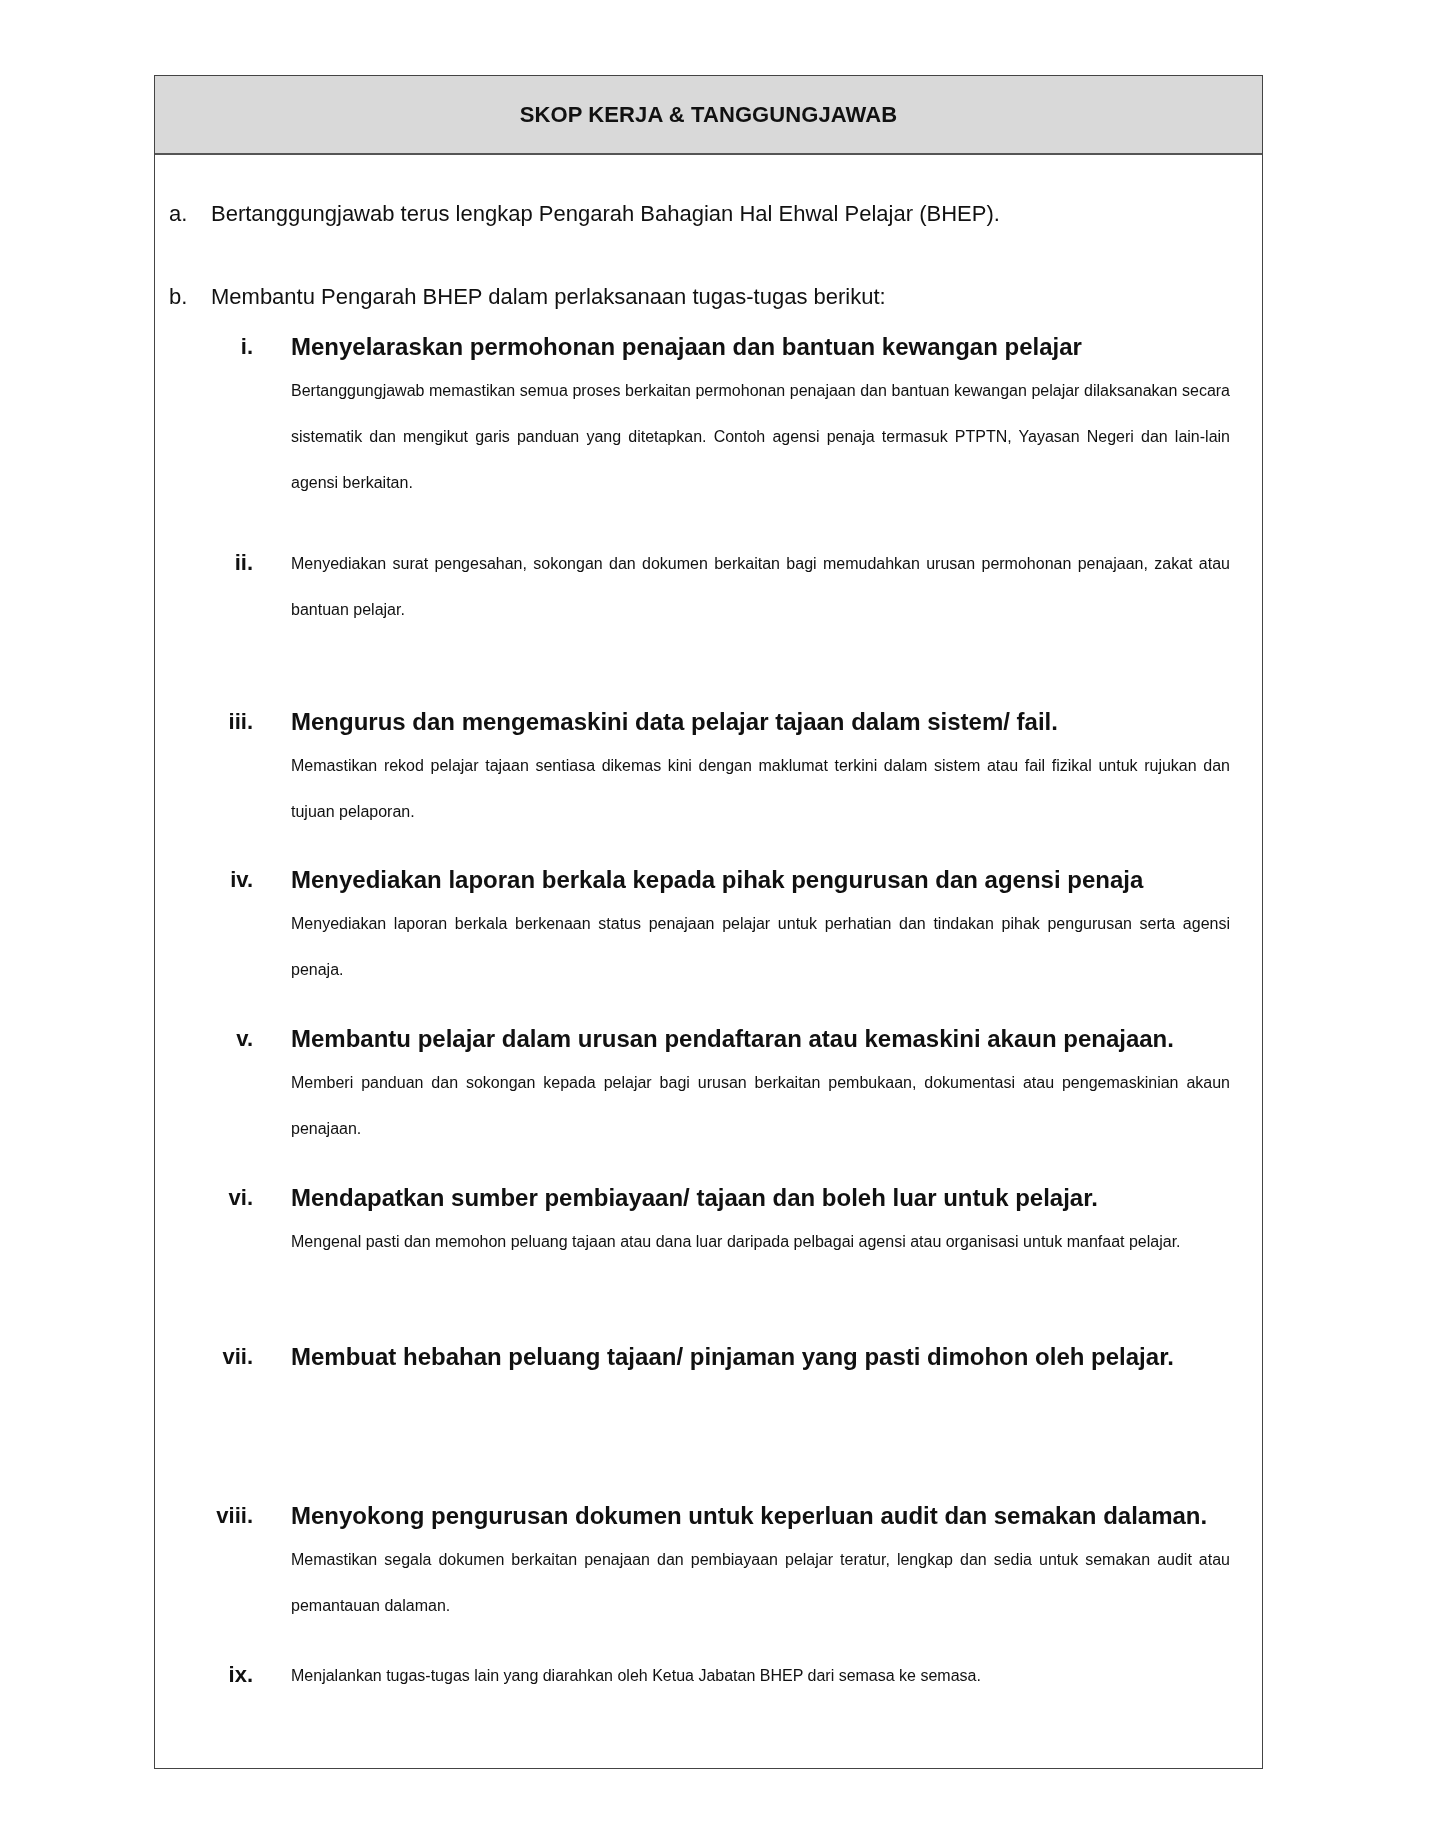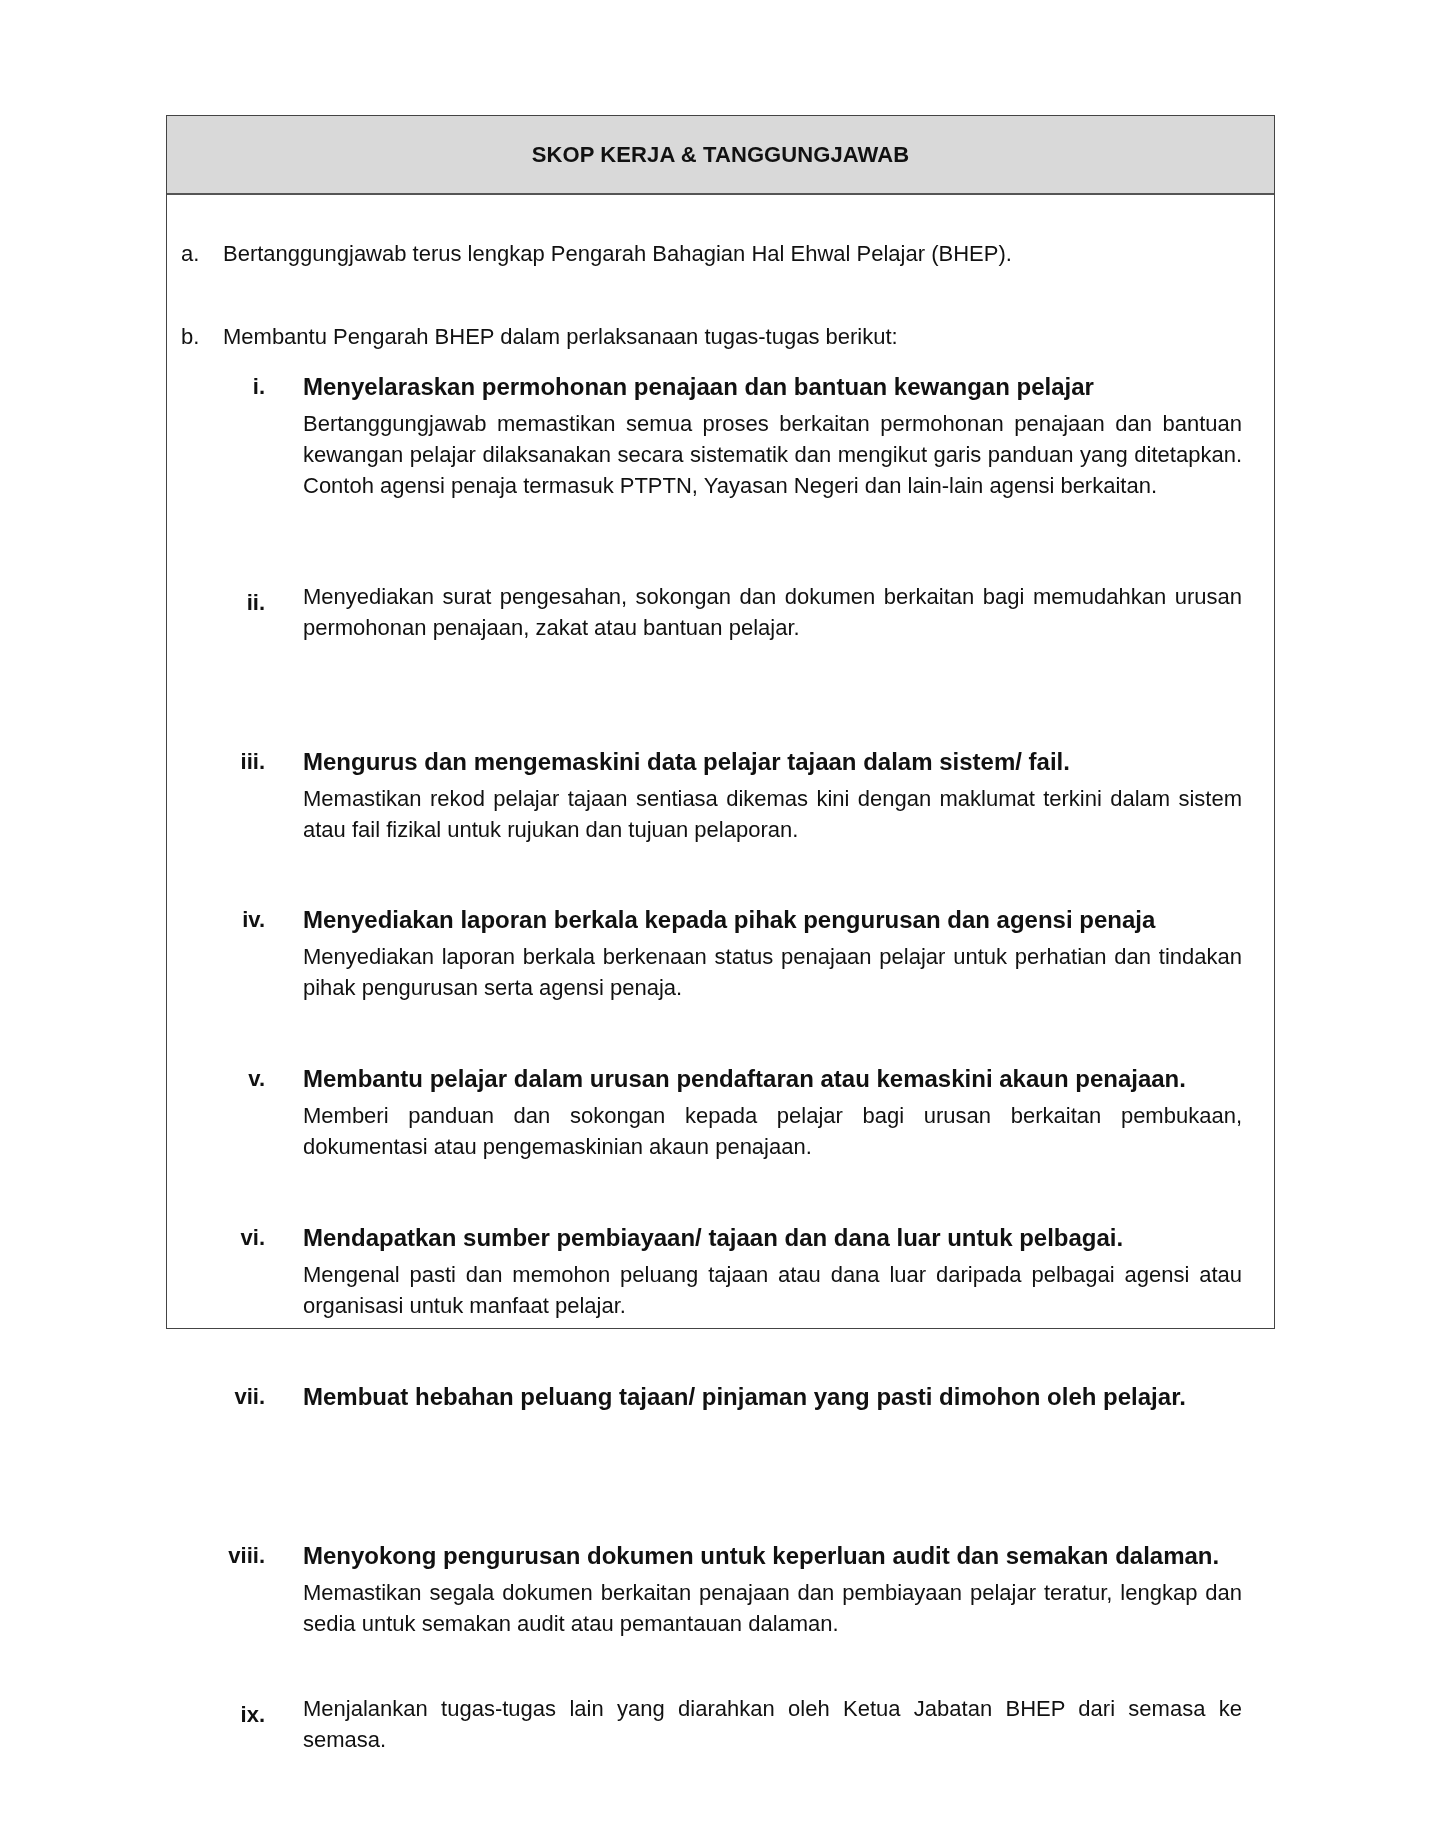--- a/index.html
+++ b/index.html
@@ -1,28 +1,28 @@
 <!DOCTYPE html>
 <html><head>
 <meta charset="utf-8">
 <style>
   html, body { margin:0; padding:0; background:#ffffff; }
   body { width:1440px; height:1848px; position:relative; font-family:"Liberation Sans", sans-serif; color:#111; }
-  .box { position:absolute; left:166px; top:75px; width:1109px; height:1214px; border:1.5px solid #444; box-sizing:border-box;margin-top:40px; }
+  .box { position:absolute; left:154px; top:75px; width:1109px; height:1694px; border:1.5px solid #444; box-sizing:border-box; }
   .hdr { height:77px; background:#d9d9d9; border-bottom:2px solid #555; display:flex; align-items:center; justify-content:center; }
   .hdr span { font-weight:bold; font-size:22px; letter-spacing:0.1px; }
   .content { position:relative; }
   .item-a { position:absolute; left:14px; top:46px; font-size:22px; display:flex; }
   .item-b { position:absolute; left:14px; top:129px; font-size:22px; display:flex; }
   .letter { width:42px; display:inline-block; }
   .sub { position:absolute; left:0; width:1109px; }
   .num { position:absolute; left:0; width:98px; text-align:right; font-weight:bold; font-size:22px; }
   .body-col { position:absolute; left:136px; width:939px; }
   .title { font-weight:bold; font-size:24px; line-height:43px; }
-  .desc { font-size:22px; line-height:31px; text-align:justify; }
+  .desc { font-size:16px; line-height:46px; text-align:justify; }
   .num { line-height:43px; }
 </style>
 </head>
 <body>
 
 <div class="box">
   <div class="hdr">
     <span>SKOP KERJA &amp; TANGGUNGJAWAB</span>
   </div>
   <div class="content">
@@ -70,21 +70,21 @@
       <div class="num">v.</div>
       <div class="body-col">
         <div class="title">Membantu pelajar dalam urusan pendaftaran atau kemaskini akaun penajaan.</div>
         <div class="desc">Memberi panduan dan sokongan kepada pelajar bagi urusan berkaitan pembukaan, dokumentasi atau pengemaskinian akaun penajaan.</div>
       </div>
     </div>
 
     <div class="sub" style="top:1021px;">
       <div class="num">vi.</div>
       <div class="body-col">
-        <div class="title">Mendapatkan sumber pembiayaan/ tajaan dan dana luar untuk pelbagai.</div>
+        <div class="title">Mendapatkan sumber pembiayaan/ tajaan dan boleh luar untuk pelajar.</div>
         <div class="desc">Mengenal pasti dan memohon peluang tajaan atau dana luar daripada pelbagai agensi atau organisasi untuk manfaat pelajar.</div>
       </div>
     </div>
 
     <div class="sub" style="top:1180px;">
       <div class="num">vii.</div>
       <div class="body-col">
         <div class="title">Membuat hebahan peluang tajaan/ pinjaman yang pasti dimohon oleh pelajar.</div>
       </div>
     </div>

